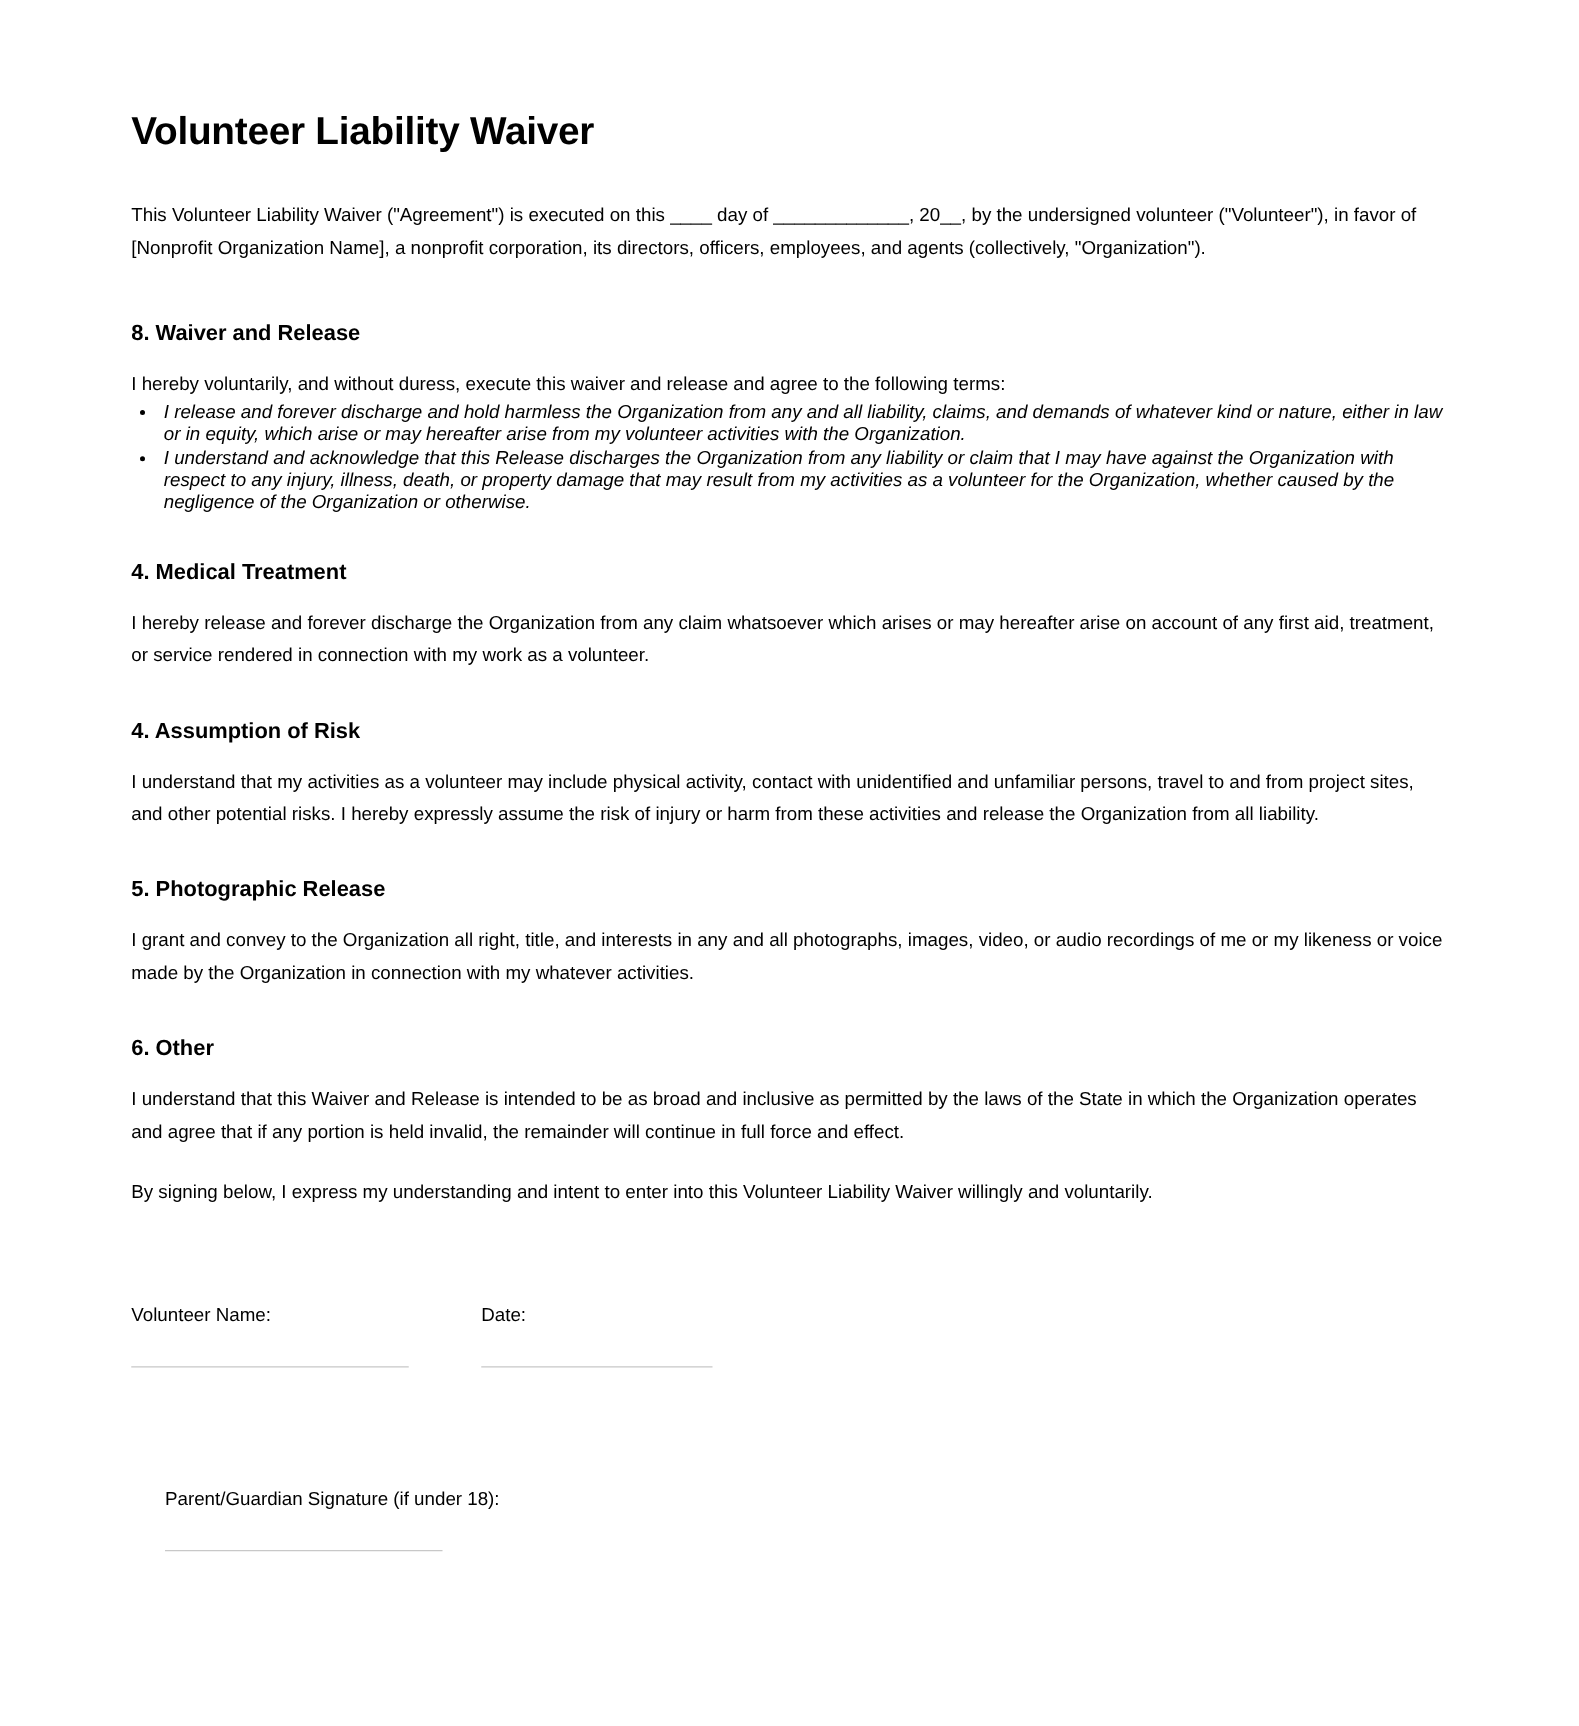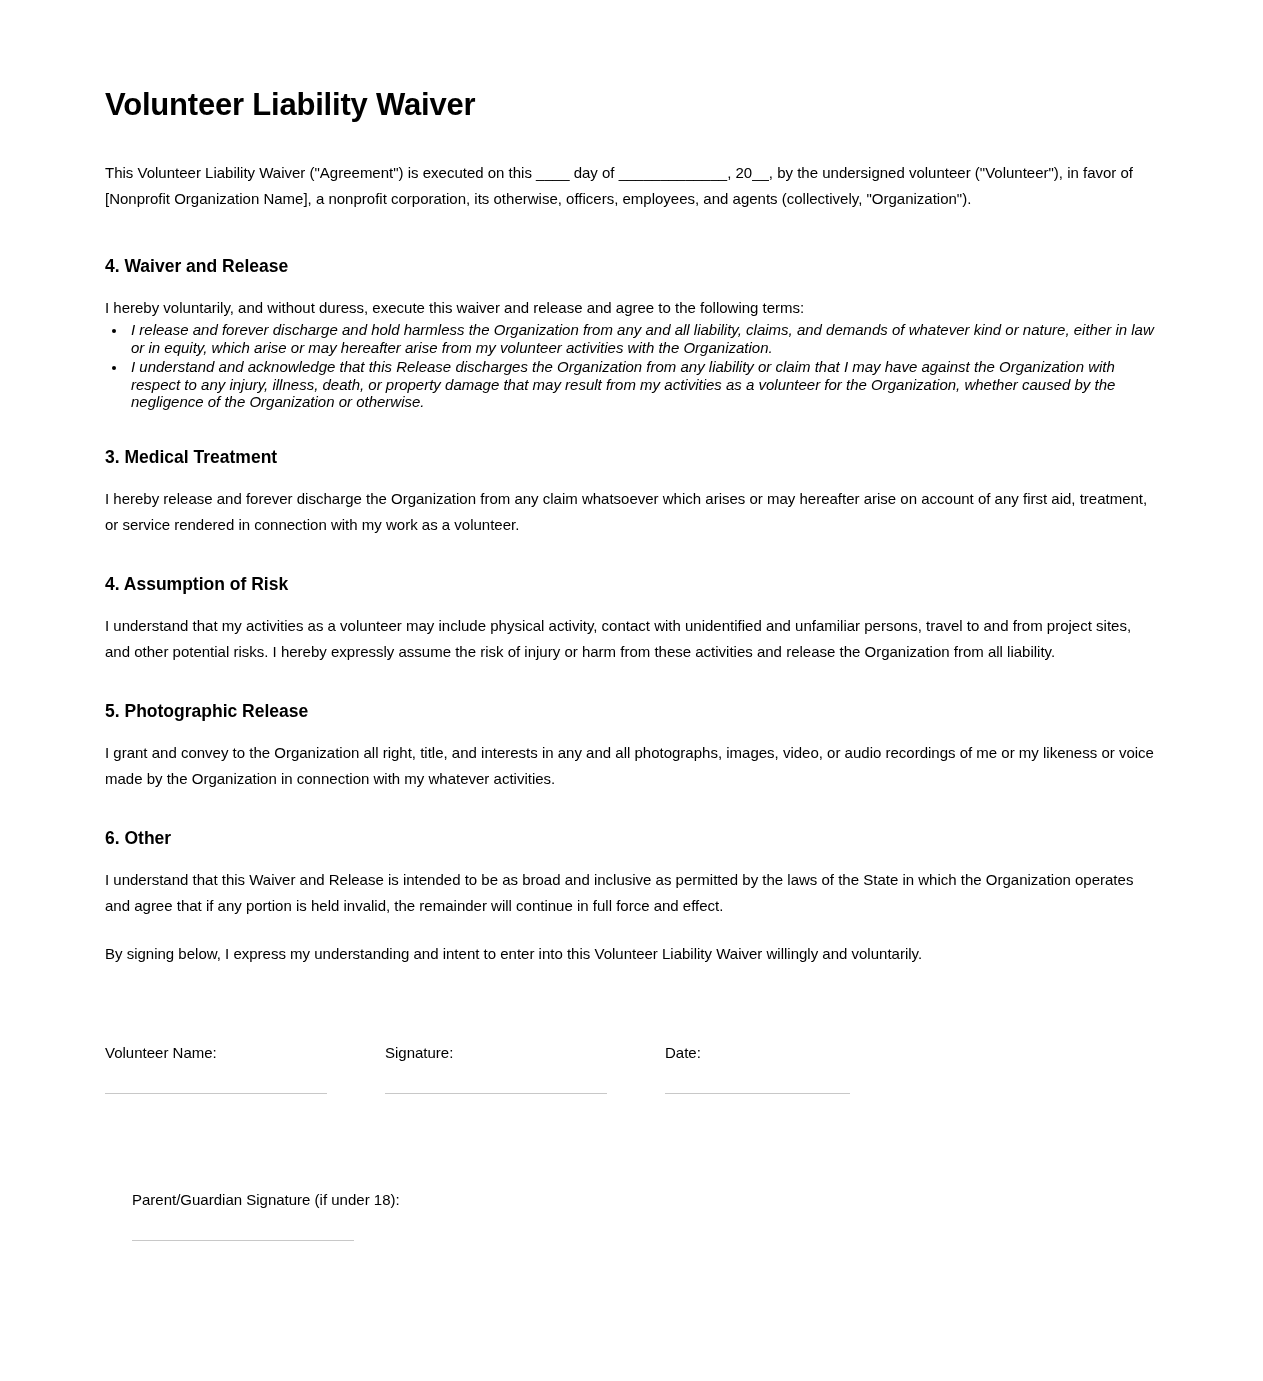--- a/index.html
+++ b/index.html
@@ -107,34 +107,34 @@
     width: 222px;
   }
 </style>
 </head>
 <body>
 
 <div class="page">
 
   <h1 class="doc-title">Volunteer Liability Waiver</h1>
 
-  <p class="para intro">This Volunteer Liability Waiver ("Agreement") is executed on this ____ day of _____________, 20__, by the undersigned volunteer ("Volunteer"), in favor of [Nonprofit Organization Name], a nonprofit corporation, its otherwise, officers, employees, and agents (collectively, "Organization").</p>
+  <p class="para intro">This Volunteer Liability Waiver ("Agreement") is executed on this ____ day of _____________, 20__, by the undersigned volunteer ("Volunteer"), in favor of [Nonprofit Organization Name], a nonprofit corporation, its directors, officers, employees, and agents (collectively, "Organization").</p>
 
 
   <div class="section">
-    <h2 class="section-heading">4. Waiver and Release</h2>
+    <h2 class="section-heading">8. Waiver and Release</h2>
     <p class="para">I hereby voluntarily, and without duress, execute this waiver and release and agree to the following terms:</p>
     <ul class="terms">
       <li>I release and forever discharge and hold harmless the Organization from any and all liability, claims, and demands of whatever kind or nature, either in law or in equity, which arise or may hereafter arise from my volunteer activities with the Organization.</li>
       <li>I understand and acknowledge that this Release discharges the Organization from any liability or claim that I may have against the Organization with respect to any injury, illness, death, or property damage that may result from my activities as a volunteer for the Organization, whether caused by the negligence of the Organization or otherwise.</li>
     </ul>
   </div>
 
   <div class="section">
-    <h2 class="section-heading">3. Medical Treatment</h2>
+    <h2 class="section-heading">4. Medical Treatment</h2>
     <p class="para">I hereby release and forever discharge the Organization from any claim whatsoever which arises or may hereafter arise on account of any first aid, treatment, or service rendered in connection with my work as a volunteer.</p>
   </div>
 
   <div class="section">
     <h2 class="section-heading">4. Assumption of Risk</h2>
     <p class="para">I understand that my activities as a volunteer may include physical activity, contact with unidentified and unfamiliar persons, travel to and from project sites, and other potential risks. I hereby expressly assume the risk of injury or harm from these activities and release the Organization from all liability.</p>
   </div>
 
   <div class="section">
     <h2 class="section-heading">5. Photographic Release</h2>
@@ -145,24 +145,20 @@
     <h2 class="section-heading">6. Other</h2>
     <p class="para">I understand that this Waiver and Release is intended to be as broad and inclusive as permitted by the laws of the State in which the Organization operates and agree that if any portion is held invalid, the remainder will continue in full force and effect.</p>
     <p class="para">By signing below, I express my understanding and intent to enter into this Volunteer Liability Waiver willingly and voluntarily.</p>
   </div>
 
   <div class="sig-row">
     <div class="sig-col c1">
       <span class="sig-label">Volunteer Name:</span>
       <span class="sig-line"></span>
     </div>
-    <div class="sig-col c2">
-      <span class="sig-label">Signature:</span>
-      <span class="sig-line"></span>
-    </div>
     <div class="sig-col c3">
       <span class="sig-label">Date:</span>
       <span class="sig-line"></span>
     </div>
   </div>
 
   <div class="guardian-block">
     <div class="guardian-label">Parent/Guardian Signature (if under 18):</div>
     <div class="guardian-line"></div>
   </div>

